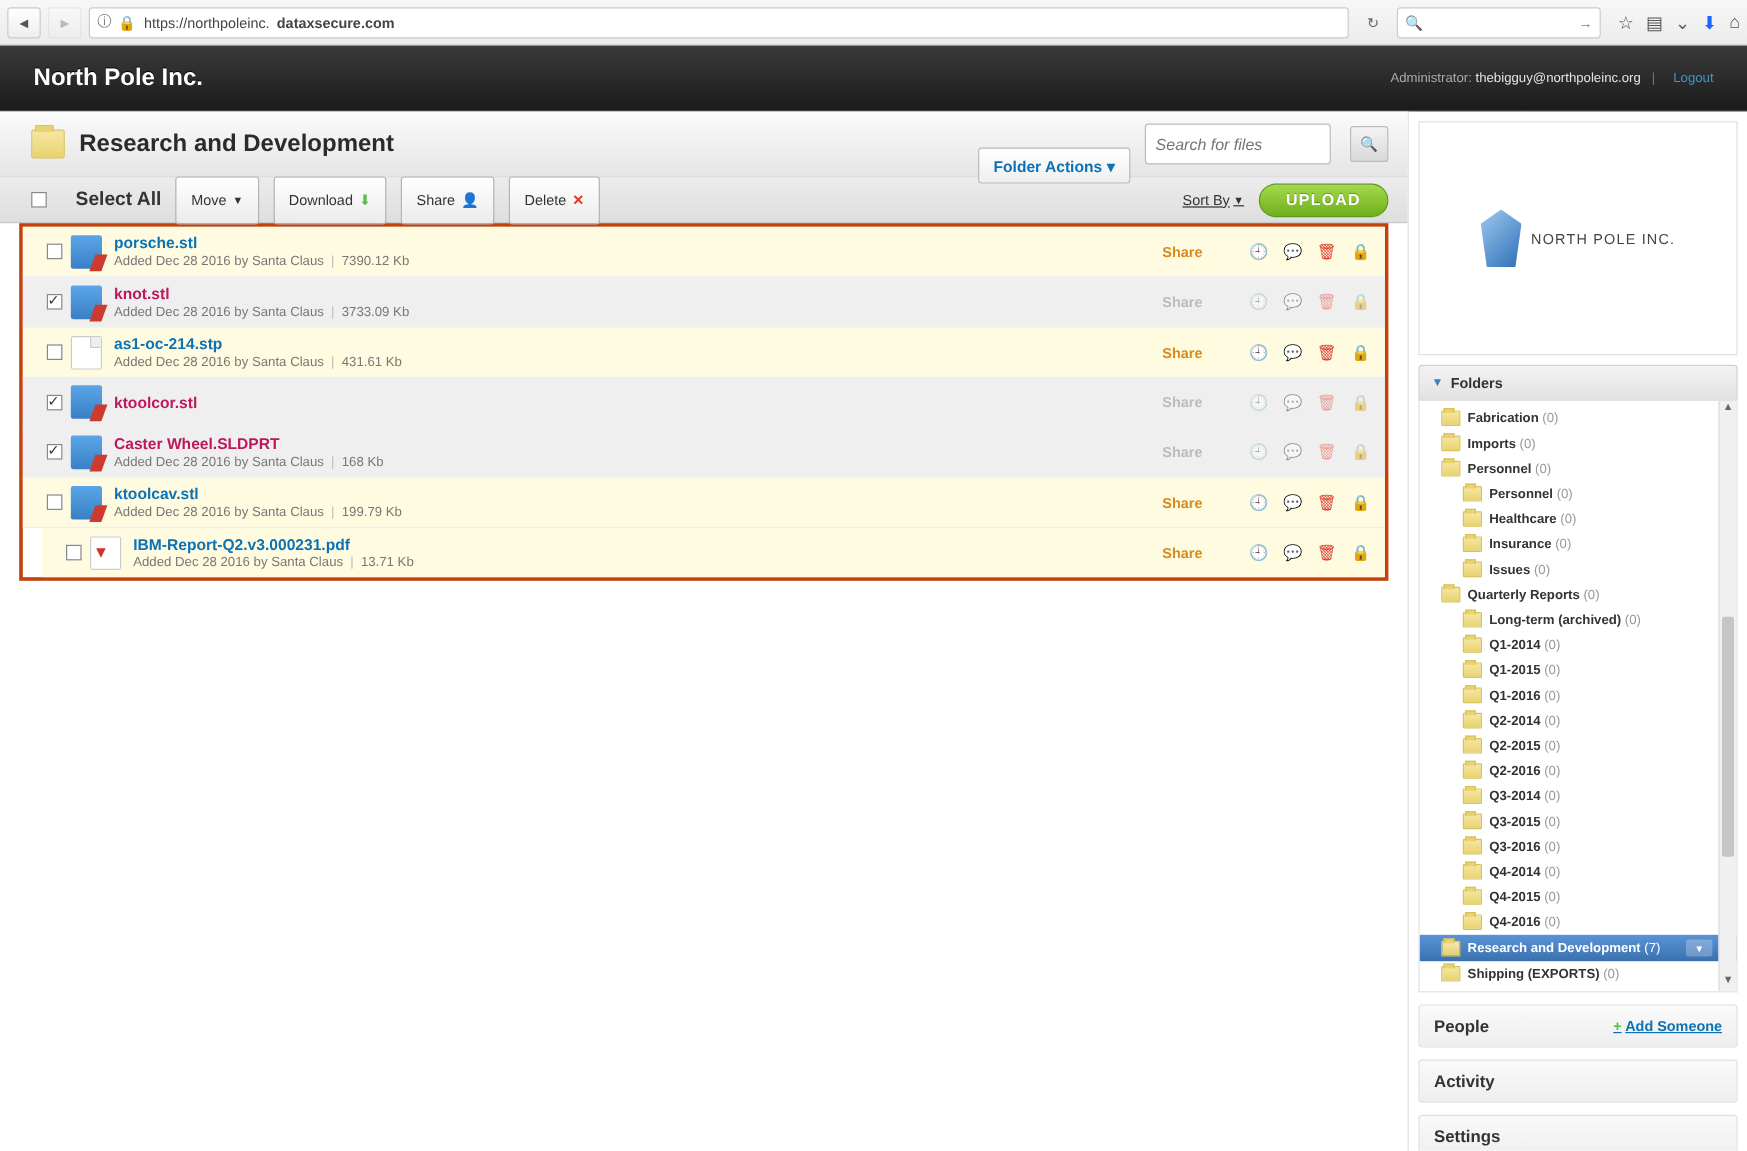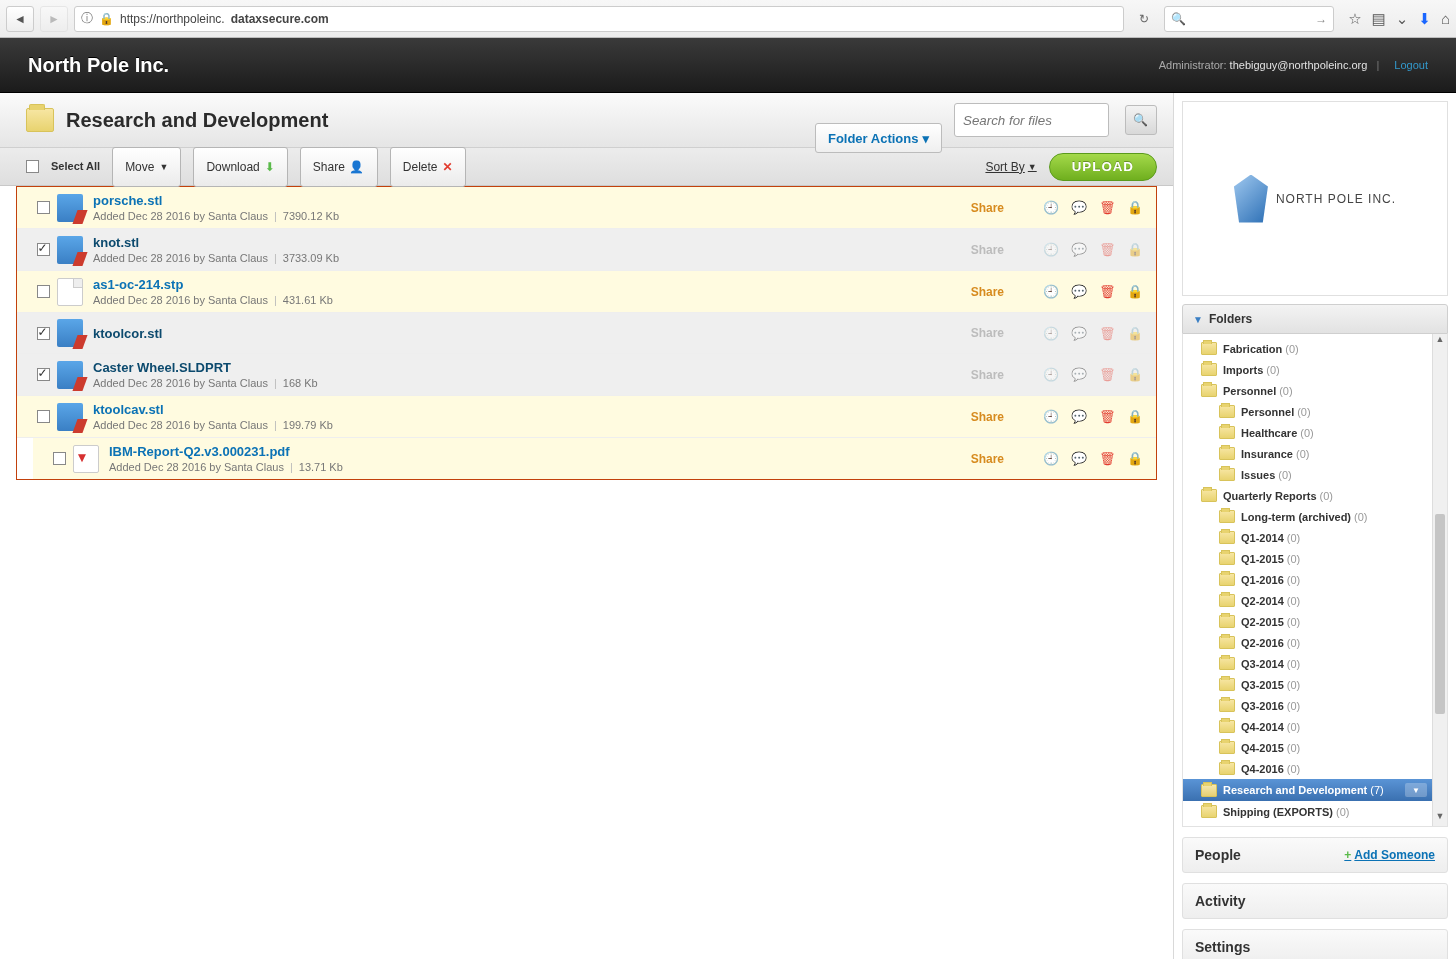--- a/index.html
+++ b/index.html
@@ -37,46 +37,46 @@
 .folder-ico { width:28px; height:24px; background:linear-gradient(#f7e6a3,#e8d36f); border:1px solid #d8c35a; border-radius:2px; position:relative; }
 .folder-ico:before { content:""; position:absolute; top:-5px; left:2px; width:14px; height:5px; background:#e8d36f; border:1px solid #d8c35a; border-bottom:none; border-radius:2px 2px 0 0;}
 .titlebar h1 { font-size:20px; color:#2b2b2b; font-weight:bold; flex:1; }
 .action-btn { height:30px; border:1px solid #bcbcbc; border-radius:3px; background:linear-gradient(#fff,#efefef); padding:0 12px; display:flex; align-items:center; color:#0b72b5; font-weight:bold; cursor:pointer; font-size:13px;margin-top:36px; }
 .action-btn .caret { margin-left:4px; color:#0b72b5; }
 .search-files { width:155px; height:30px; border:1px solid #bcbcbc; border-radius:3px; background:#fff; padding:16px 8px; color:#999; font-style:italic; }
 .search-go { width:32px; height:30px; border:1px solid #bcbcbc; border-radius:3px; background:linear-gradient(#f3f3f3,#d8d8d8); display:flex; align-items:center; justify-content:center; color:#555; cursor:pointer; margin-left:4px; }
 
 
 .toolbar { height:38px; background:linear-gradient(#ececec,#dedede); border-bottom:1px solid #c8c8c8; display:flex; align-items:center; padding:0 16px 0 26px; gap:12px; }
-.toolbar label { display:flex; gap:12px; font-weight:bold; font-size:11px; }
+.toolbar label { display:flex; align-items:center; gap:24px; font-weight:bold; font-size:16px; }
 .tool-btn { height:40px; border:1px solid #b5b5b5; border-radius:3px; background:linear-gradient(#fff,#ebebeb); padding:0 12px; display:flex; align-items:center; gap:5px; cursor:pointer; font-size:12px; }
 .tool-btn .caret-blk { font-size:9px; }
 .tool-btn .dl-ico { color:#5aba4a; }
 .tool-btn .person { color:#6ab0e4; }
 .tool-btn .x { color:#e23b2e; font-weight:bold; }
 .toolbar .spacer { flex:1; }
 .sortby { color:#333; font-size:12px; text-decoration:underline; cursor:pointer; display:flex; align-items:center; gap:3px; }
 .upload-btn { height:28px; padding:0 22px; border-radius:14px; border:1px solid #5a9a1c; background:linear-gradient(#a4d94a,#6faf1e); color:#fff; font-weight:bold; letter-spacing:1px; cursor:pointer; text-shadow:0 -1px 0 rgba(0,0,0,.3); }
 
 
-.filelist { border:1px solid #c2410c; margin:0 16px; }
+.filelist { border:3px solid #c2410c; margin:0 16px; }
 .file-row { display:flex; align-items:center; padding:6px 12px; border-bottom:1px solid #eee; background:#fffbe0; }
 .file-row.selected { background:#efefef; }
 .file-row:last-child { border-bottom:none;margin-left:16px; }
 .file-row .chk { width:28px; display:flex; justify-content:center; }
 .file-ico { width:26px; height:28px; border-radius:2px; position:relative; margin-right:10px; }
 .file-ico.stl { background:linear-gradient(#5aa6e8,#3a7fc4); }
 .file-ico.stl:after { content:""; position:absolute; right:-2px; bottom:-2px; width:10px; height:14px; background:#cc3b2e; transform:skew(-20deg); }
 .file-ico.stp { background:#fff; border:1px solid #ccc; }
 .file-ico.stp:before { content:""; position:absolute; right:0; top:0; width:8px; height:8px; background:#eee; border-left:1px solid #ccc; border-bottom:1px solid #ccc; }
 .file-ico.pdf { background:#fff; border:1px solid #ccc; }
 .file-ico.pdf:after { content:"▴"; position:absolute; left:4px; top:4px; color:#d62f2f; font-size:16px; transform:rotate(180deg); }
 .file-main { flex:1; }
 .file-name { color:#0b72b5; font-weight:bold; font-size:13px; cursor:pointer; }
-.file-row.selected .file-name { color:#0c4a6e; }
+.file-row.selected .file-name { color:#be185d; }
 .file-meta { color:#777; font-size:11px; margin-top:2px; }
 .file-meta .sep { margin:0 6px; color:#bbb; }
 .share-link { width:60px; text-align:right; color:#d78b1f; font-weight:bold; font-size:12px; cursor:pointer; }
 .file-row.selected .share-link { color:#bcbcbc; }
 .row-icons { display:flex; gap:12px; margin-left:20px; width:120px; justify-content:flex-end; }
 .row-icons span { cursor:pointer; font-size:13px; }
 .ri-clock { color:#5aba4a; }
 .ri-comment { color:#6ab0e4; }
 .ri-trash { color:#e23b2e; }
 .ri-lock { color:#e0a83a; }

